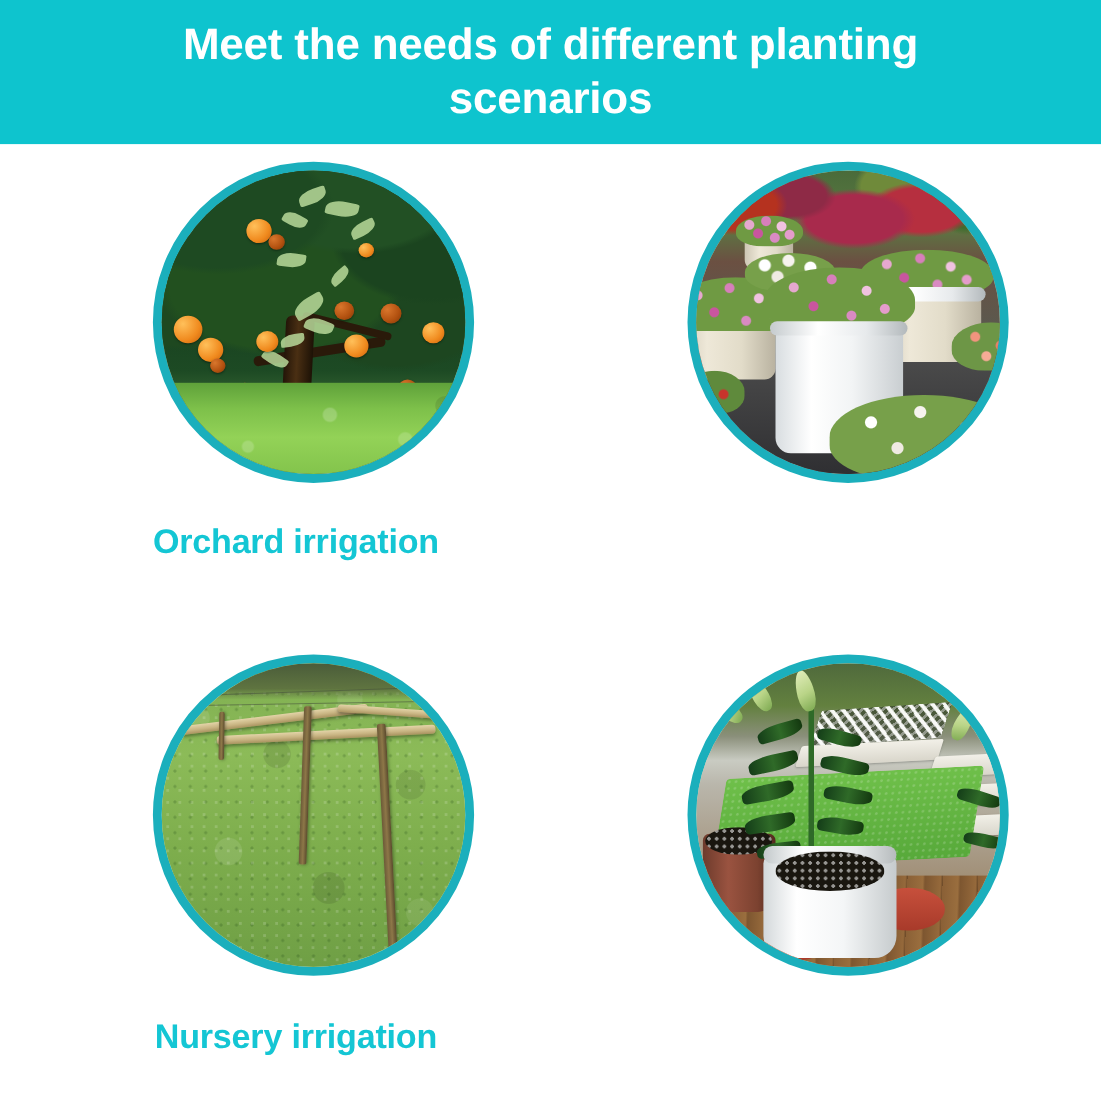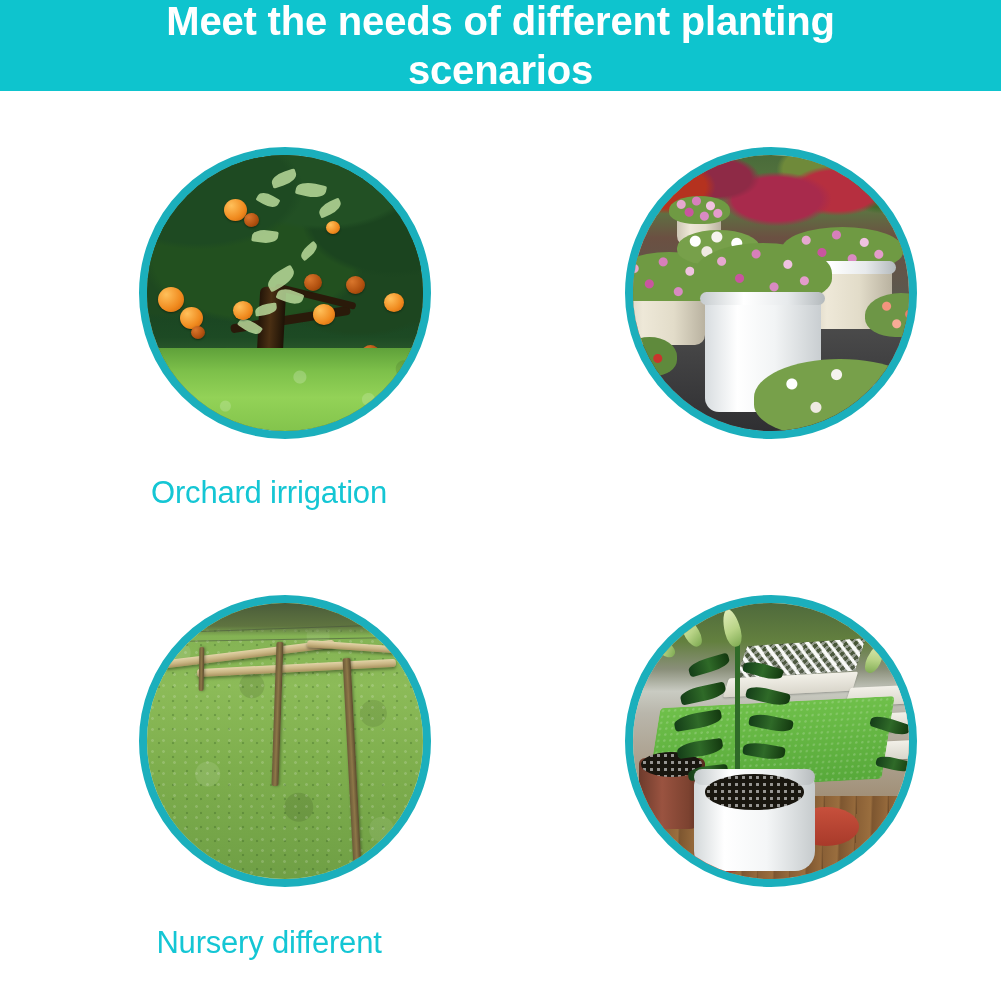--- a/index.html
+++ b/index.html
@@ -19,21 +19,21 @@
     height: 1001px;
     background: #ffffff;
   }
 
   
   .header {
     position: absolute;
     left: 0;
     top: 0;
     width: 1001px;
-    height: 91px;
+    height: 131px;
     background: #0EC4CE;
     display: flex;
     align-items: center;
     justify-content: center;
   }
   .header-title {
     width: 820px;
     text-align: center;
     color: #ffffff;
     font-family: "Liberation Sans", sans-serif;
@@ -93,21 +93,21 @@
   }
 
   .caption {
     position: absolute;
     left: 0;
     width: 500px;
     top: 350px;
     text-align: center;
     color: #14C6D4;
     font-family: "Liberation Sans", sans-serif;
-    font-weight: normal;
+    font-weight: bold;
     font-size: 31px;
     letter-spacing: -0.2px;
   }
   .cell.c0 .caption { padding-left: 38px; box-sizing: border-box; }
   .cell.c1 .caption { padding-left: 18px; box-sizing: border-box; }
   .cell.r1 .caption { top: 362px; }
 
   
   .s1-sky {
     position: absolute; left: 0; top: 0; width: 100%; height: 100%;
@@ -452,21 +452,21 @@
             <div class="pole-h" style="left:6%;top:17%;width:62%;height:8px;transform:rotate(-7deg);"></div>
             <div class="pole-h" style="left:18%;top:22%;width:72%;height:8px;transform:rotate(-3deg);"></div>
             <div class="pole-h" style="left:58%;top:15%;width:40%;height:7px;transform:rotate(4deg);"></div>
 
             <div class="pole-v" style="left:46%;top:14%;width:7px;height:52%;transform:rotate(2deg);"></div>
             <div class="pole-v" style="left:73%;top:20%;width:8px;height:76%;transform:rotate(-3deg);"></div>
             <div class="pole-v" style="left:19%;top:16%;width:5px;height:16%;transform:rotate(1deg);"></div>
           </div>
         </div>
       </div>
-      <div class="caption">Nursery different</div>
+      <div class="caption">Nursery irrigation</div>
     </div>
 
     <div class="cell r1 c1">
       <div class="circle-wrap">
         <div class="photo-circle">
           <div class="scene">
             <div class="s4-bg"></div>
 
             <div class="s4-lattice" style="left:40%;top:14%;width:42%;height:12%;transform:skewX(-22deg) rotate(-4deg);"></div>
             <div class="s4-tile" style="left:34%;top:26%;width:46%;height:7%;transform:skewX(-20deg) rotate(-3deg);"></div>

